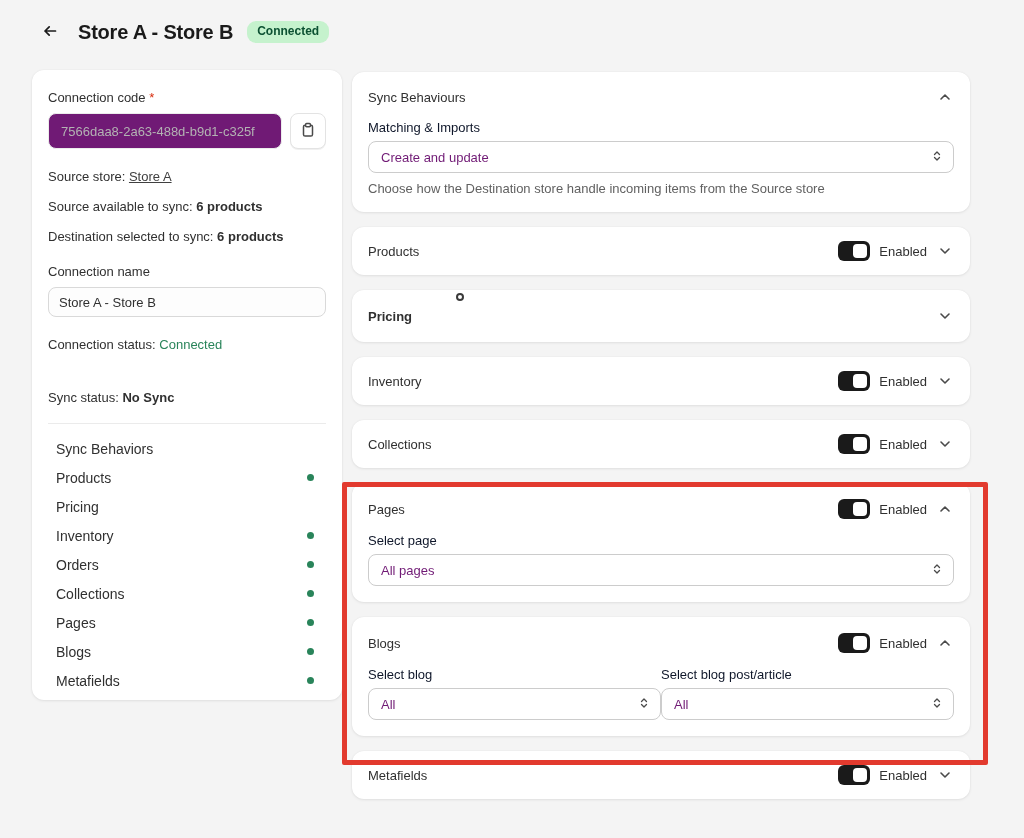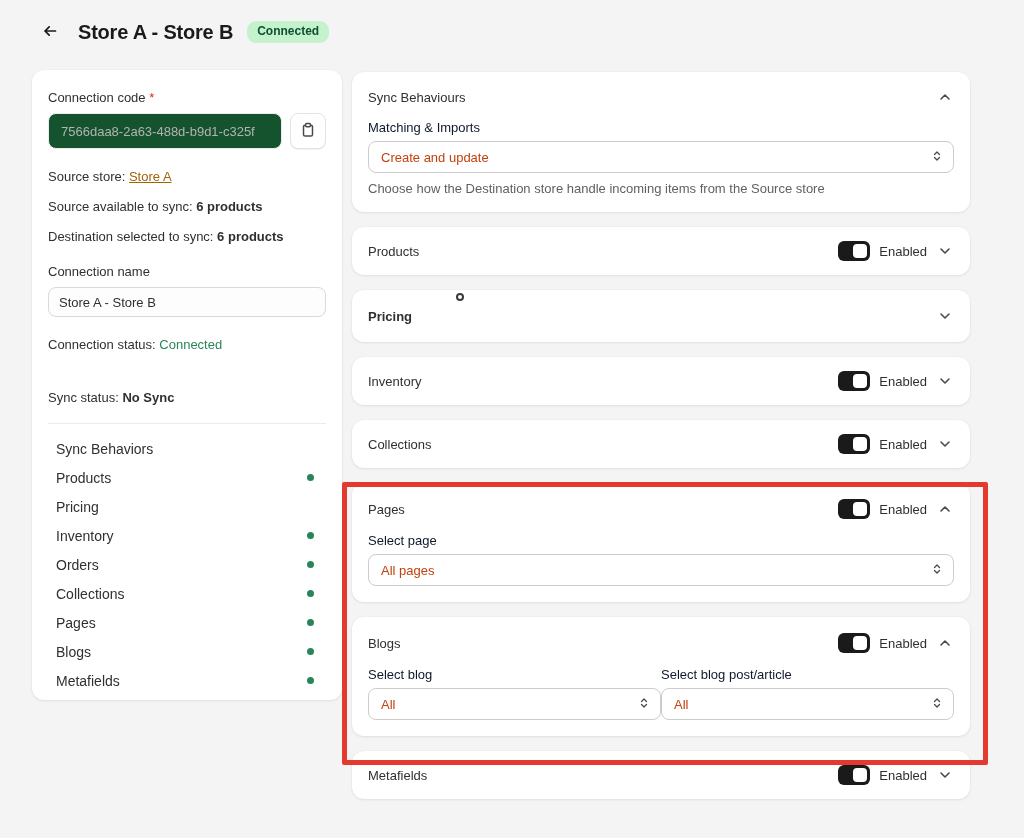--- a/index.html
+++ b/index.html
@@ -26,31 +26,31 @@
     background:#fff; border-radius:12px;
     box-shadow:0 1px 3px rgba(0,0,0,.08), 0 0 2px rgba(0,0,0,.05);
   }
 
   
   .sidebar-card { position:absolute; left:32px; top:70px; width:310px; height:630px; padding:20px 16px 16px; font-size:13px; }
   .field-label { font-size:13px; color:#303030; margin-bottom:8px; }
   .required { color:#d72c0d; }
   .code-row { display:flex; gap:8px; margin-bottom:20px; }
   .code-input {
-    flex:1; height:36px; background:#14532d; border:1px solid #ececec; border-radius:8px;
+    flex:1; height:36px; background:#701a75; border:1px solid #ececec; border-radius:8px;
     color:#b3b3b3; font-size:13px; padding:0 12px; font-family:"Liberation Sans", sans-serif;
   }
   .copy-btn {
     width:36px; height:36px; background:#fff; border:1px solid #e3e3e3; border-radius:8px;
     display:flex; align-items:center; justify-content:center; cursor:pointer;
     box-shadow:0 1px 0 rgba(0,0,0,.06);
   }
   .info-line { margin-bottom:15px; color:#303030; }
   .info-line .bold { font-weight:700; }
-  .link { color:#a16207; text-decoration:underline; cursor:pointer; }
+  .link { color:#404040; text-decoration:underline; cursor:pointer; }
   .green { color:#29845a; }
   .name-input {
     width:100%; height:30px; border:1px solid #d9d9d9; border-radius:8px;
     padding:0 10px; font-size:13px; color:#303030; background:#fdfdfd;
     font-family:"Liberation Sans", sans-serif; margin-bottom:20px;
   }
   .divider { border:none; border-top:1px solid #ebebeb; margin:18px 0 10px; }
   .nav-item {
     display:flex; align-items:center; justify-content:space-between;
     padding:6.5px 12px 6.5px 8px; border-radius:8px; cursor:pointer; font-size:14px;
@@ -69,21 +69,21 @@
   .pad-card { padding:16px; }
 
   .toggle { position:relative; width:32px; height:20px; background:#1a1a1a; border-radius:6px; cursor:pointer; }
   .toggle .knob { position:absolute; top:3px; right:3px; width:14px; height:14px; background:#fff; border-radius:4px; }
   .toggle-label { font-size:13px; color:#303030; }
 
   .inner-label { font-size:13px; color:#0f172a; margin:14px 0 6px; }
   .select-box {
     height:32px; border:1px solid #cccccc; border-radius:8px; background:#fff;
     display:flex; align-items:center; justify-content:space-between;
-    padding:0 10px 0 12px; font-size:13px; color:#c2410c; cursor:pointer;
+    padding:0 10px 0 12px; font-size:13px; color:#701a75; cursor:pointer;
   }
   .help-text { font-size:13px; color:#616161; margin-top:8px; }
   .two-col { display:grid; grid-template-columns:1fr 1fr; }
 
   
   .highlight-rect {
     position:absolute; left:342px; top:482px; width:646px; height:283px;
     border:5px solid #e23a2e; border-radius:2px; pointer-events:none; z-index:20;
   }
   .cursor-dot {

